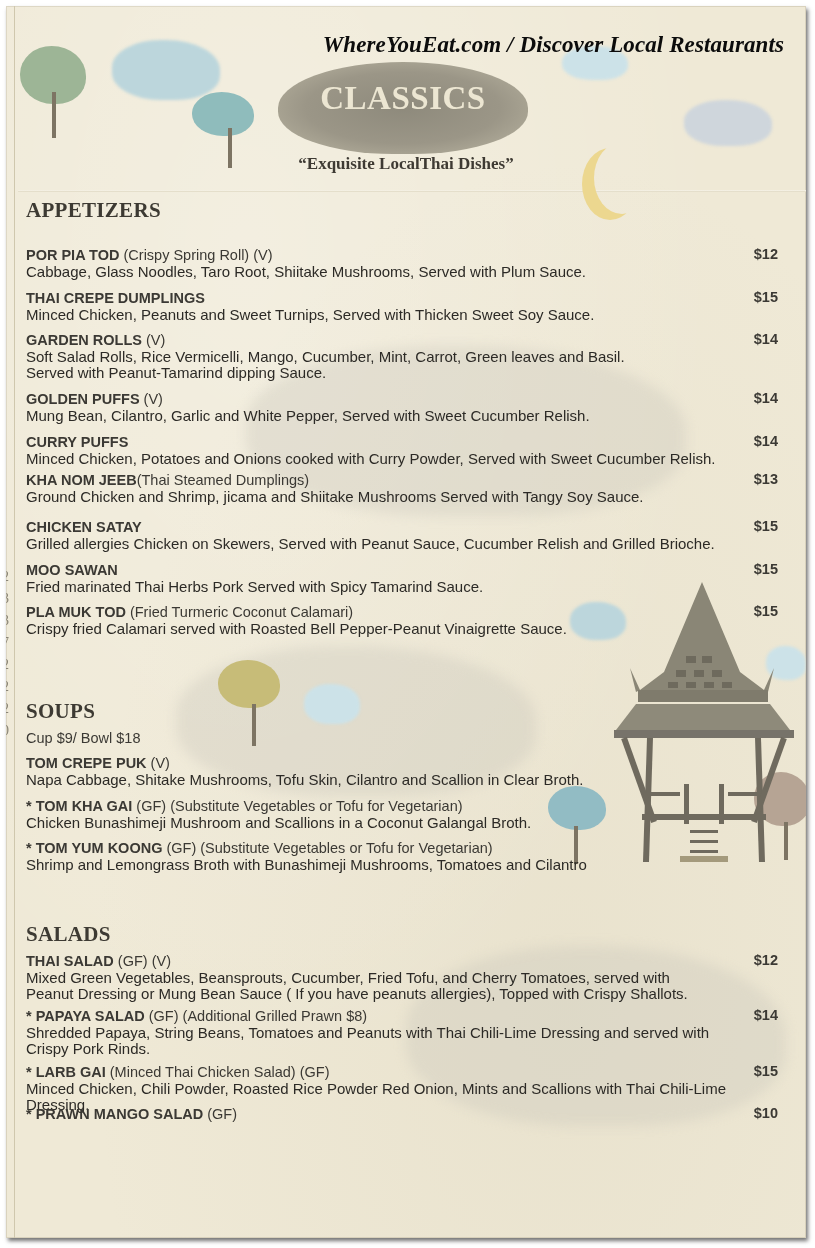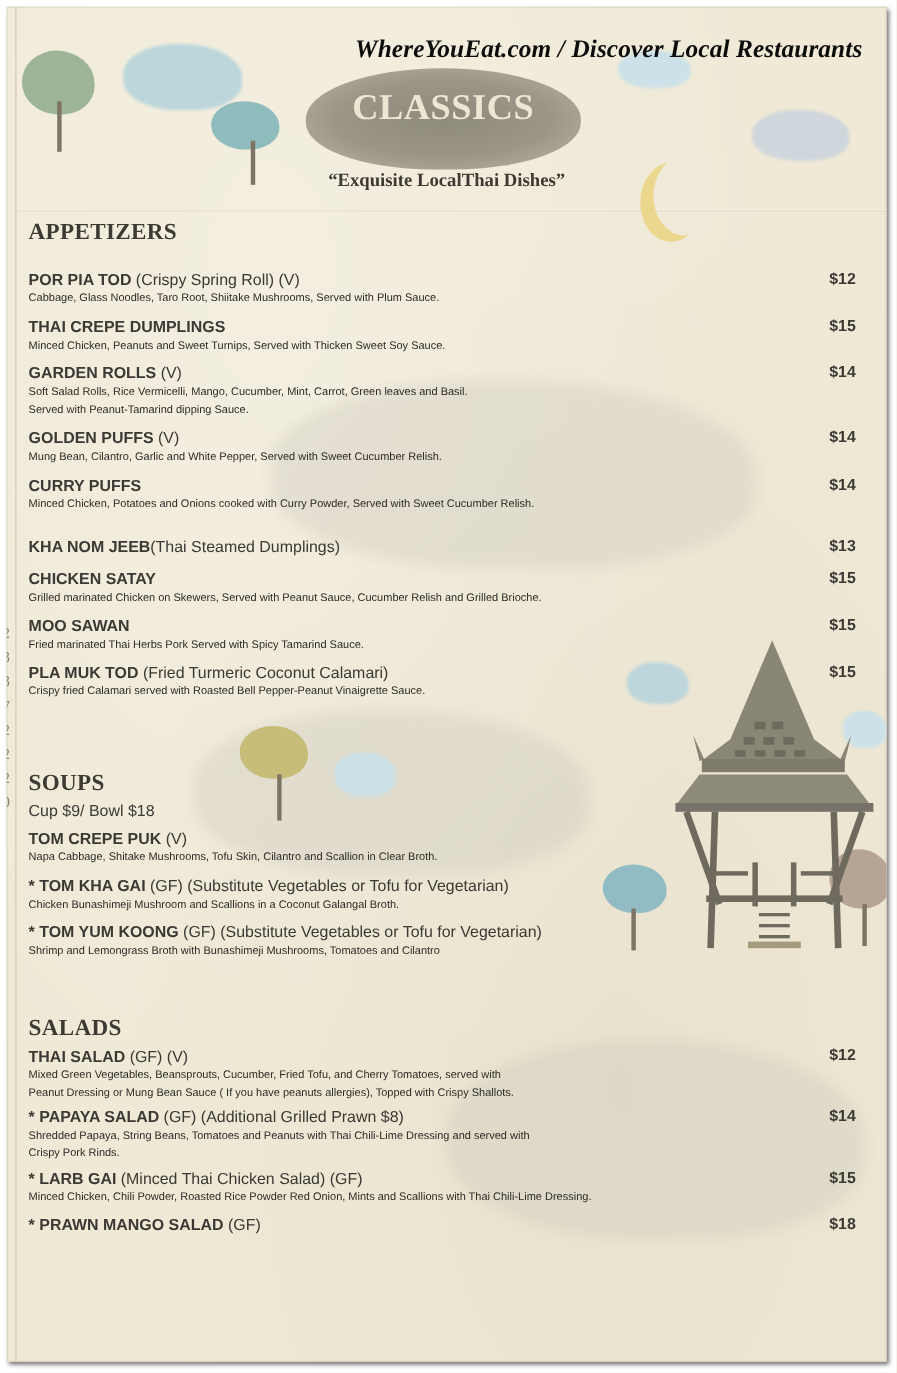--- a/index.html
+++ b/index.html
@@ -86,21 +86,21 @@
     font-family: "Liberation Serif", serif; font-weight: bold;
     font-size: 21px; color: #3d3a33; letter-spacing: 0.3px;
   }
   .item { position: absolute; left: 0; width: 760px; }
   .item-name {
     font-size: 14.5px; color: #3b3934; white-space: nowrap;
     line-height: 18px;
   }
   .item-name b { font-weight: bold; }
   .item-desc {
-    font-size: 10px; color: #2c2a26; line-height: 16px;
+    font-size: 15px; color: #2c2a26; line-height: 16px;
     white-space: pre-line;
   }
   .price {
     position: absolute; right: 8px; top: 0;
     font-weight: bold; font-size: 14.5px; color: #3b3934;
   }
   .subnote { position: absolute; left: 0; font-size: 14.5px; color: #3b3934; }
   .margin-marks {
     position: absolute; left: -4px; top: 560px; width: 10px;
     font-family: "Liberation Serif", serif; font-size: 14px; color: #8a8577;
@@ -222,27 +222,28 @@
     <div class="item" style="top:384px;">
       <div class="item-name"><b>GOLDEN PUFFS</b><span> (V)</span></div>
       <div class="item-desc">Mung Bean, Cilantro, Garlic and White Pepper, Served with Sweet Cucumber Relish.</div>
       <div class="price">$14</div>
     </div>
     <div class="item" style="top:427px;">
       <div class="item-name"><b>CURRY PUFFS</b><span></span></div>
       <div class="item-desc">Minced Chicken, Potatoes and Onions cooked with Curry Powder, Served with Sweet Cucumber Relish.</div>
       <div class="price">$14</div>
     </div>
-    <div class="item" style="top:483px;">
+    <div class="item" style="top:465px;">
       <div class="item-name"><b>KHA NOM JEEB</b><span>(Thai Steamed Dumplings)</span></div>
+      <div class="item-desc">Ground Chicken and Shrimp, jicama and Shiitake Mushrooms Served with Tangy Soy Sauce.</div>
       <div class="price">$13</div>
     </div>
     <div class="item" style="top:512px;">
       <div class="item-name"><b>CHICKEN SATAY</b><span></span></div>
-      <div class="item-desc">Grilled marinated Chicken on Skewers, Served with Peanut Sauce, Cucumber Relish and Grilled Brioche.</div>
+      <div class="item-desc">Grilled allergies Chicken on Skewers, Served with Peanut Sauce, Cucumber Relish and Grilled Brioche.</div>
       <div class="price">$15</div>
     </div>
     <div class="item" style="top:555px;">
       <div class="item-name"><b>MOO SAWAN</b><span></span></div>
       <div class="item-desc">Fried  marinated Thai Herbs Pork Served with Spicy Tamarind Sauce.</div>
       <div class="price">$15</div>
     </div>
     <div class="item" style="top:597px;">
       <div class="item-name"><b>PLA MUK TOD</b><span> (Fried Turmeric Coconut Calamari)</span></div>
       <div class="item-desc">Crispy fried Calamari served with Roasted Bell Pepper-Peanut Vinaigrette Sauce.</div>
@@ -279,18 +280,18 @@
 Crispy Pork Rinds.</div>
       <div class="price">$14</div>
     </div>
     <div class="item" style="top:1057px;">
       <div class="item-name"><b>* LARB GAI</b><span> (Minced Thai Chicken Salad) (GF)</span></div>
       <div class="item-desc">Minced Chicken, Chili Powder, Roasted Rice Powder Red Onion, Mints and Scallions with Thai Chili-Lime Dressing.</div>
       <div class="price">$15</div>
     </div>
     <div class="item" style="top:1099px;">
       <div class="item-name"><b>* PRAWN MANGO SALAD</b><span> (GF)</span></div>
-      <div class="price">$18</div>
+      <div class="price">$10</div>
     </div>
   </div>
 
   <div class="watermark">WhereYouEat.com / Discover Local Restaurants</div>
 </div>
 
 </body></html>

